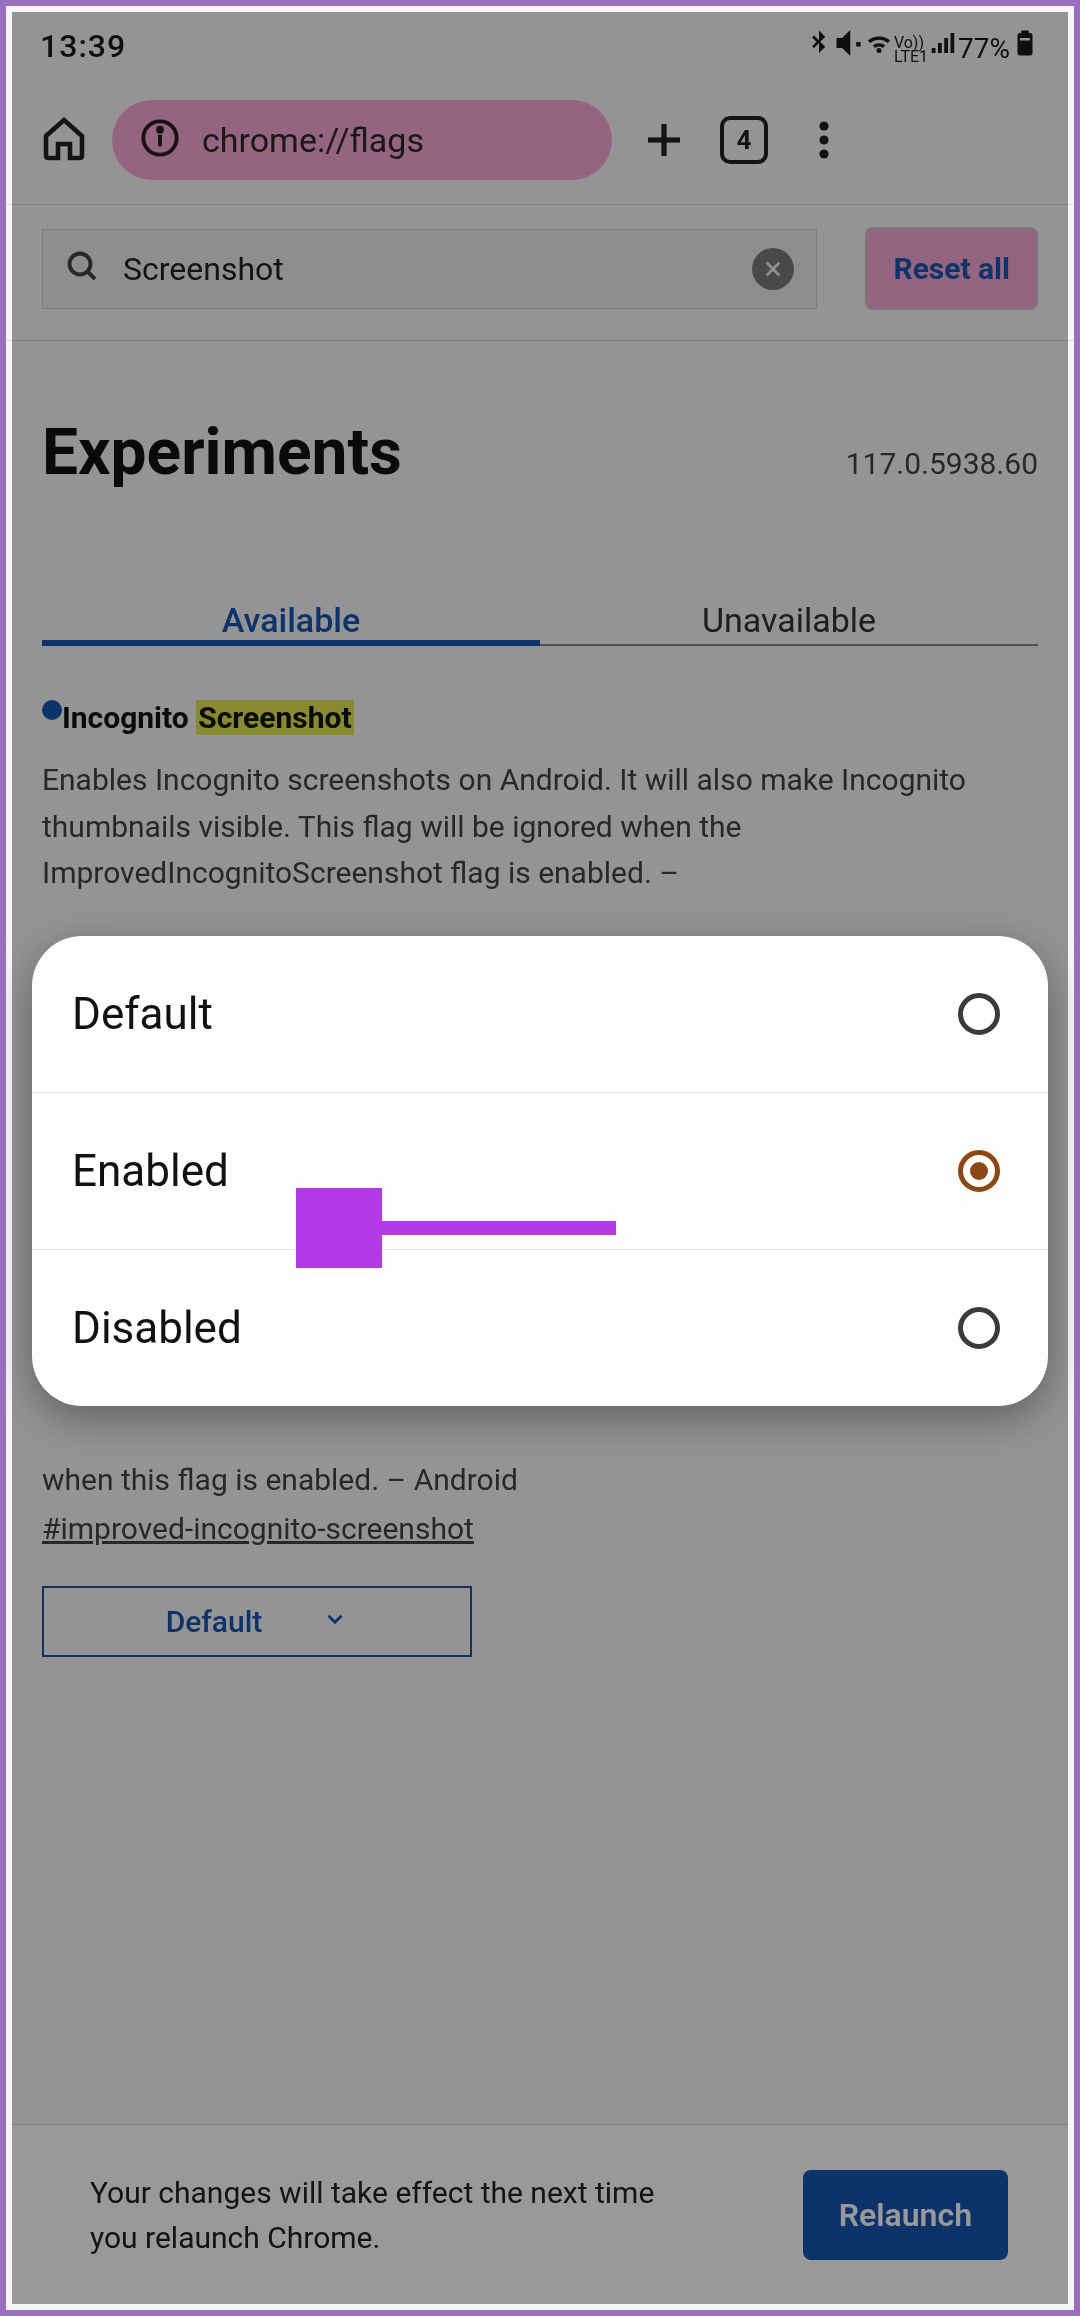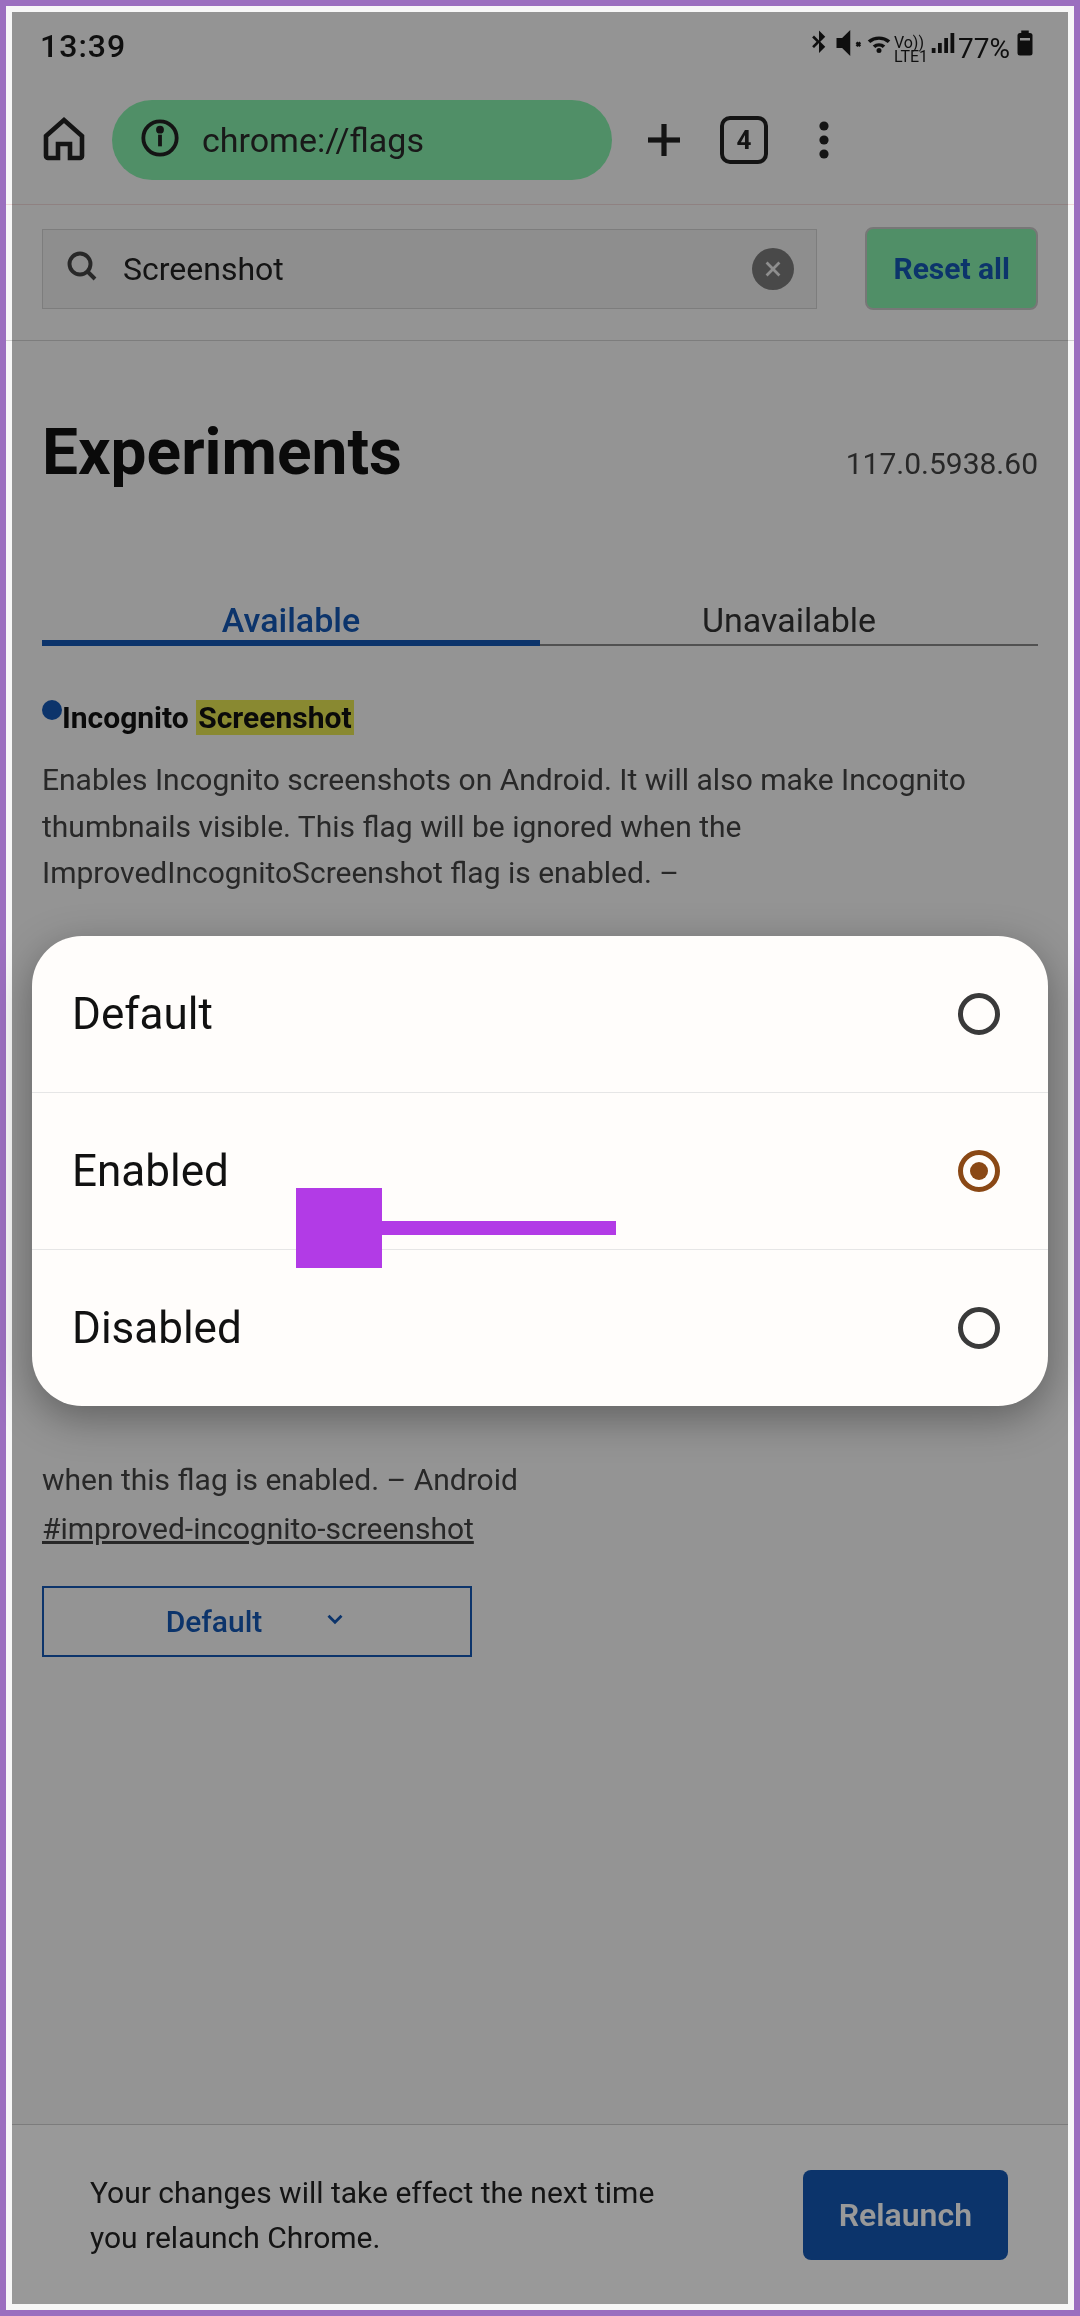--- a/index.html
+++ b/index.html
@@ -32,21 +32,21 @@
   
   .chrome-toolbar {
     display: flex;
     align-items: center;
     gap: 24px;
     padding: 14px 34px 24px 34px;
   }
   .chrome-toolbar .home-icon svg { width: 48px; height: 48px; }
   .omnibox {
     flex: 1;
-    background: #86efac;
+    background: #f9a8d4;
     border-radius: 50px;
     display: flex;
     align-items: center;
     gap: 22px;
     padding: 18px 28px;
     max-width: 500px;
   }
   .omnibox svg { width: 40px; height: 40px; }
   .omnibox .url { font-size: 34px; color: #2a2a2a; }
   .tool-btn { width: 56px; height: 56px; display: flex; align-items: center; justify-content: center;}
@@ -71,21 +71,21 @@
   .search-box .q { font-size: 32px; color: #222; flex:1; }
   .clear-btn { width: 42px; height: 42px; border-radius: 50%; background:#7a7a7a; display:flex; align-items:center; justify-content:center;}
   .clear-btn svg { width: 22px; height: 22px; }
   .reset-btn {
     border: 2px solid #c7c7c7;
     border-radius: 8px;
     padding: 22px 26px;
     color: #1558b3;
     font-weight: 700;
     font-size: 30px;
-    background:#86efac;
+    background:#f9a8d4;
   }
 
   .page-divider { height: 1px; background:#d0d0d0; margin: 30px -36px 0 -36px; }
 
   .heading-row { display:flex; justify-content: space-between; align-items: baseline; margin-top: 74px; }
   .heading { font-size: 64px; font-weight: 700; color: #111; }
   .version { font-size: 30px; color: #444; }
 
   .tabs-row { display: flex; margin-top: 110px; }
   .tab {

